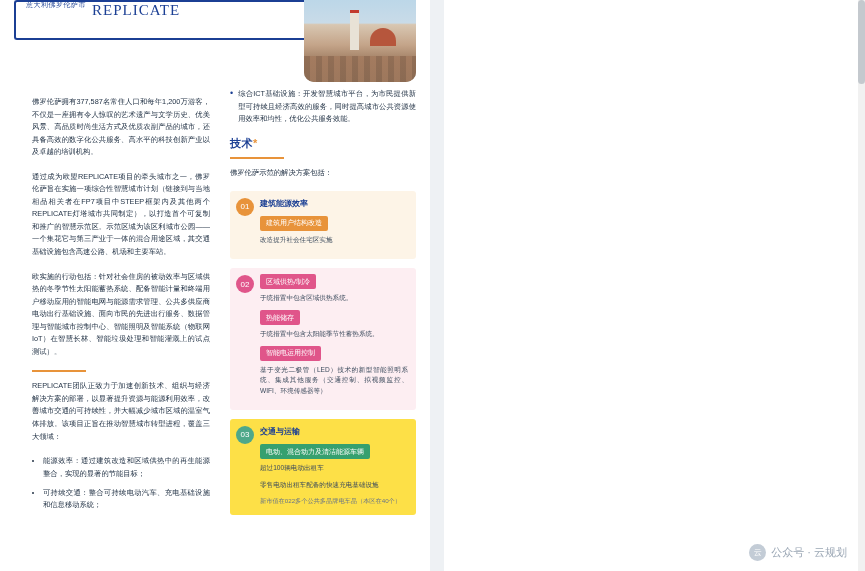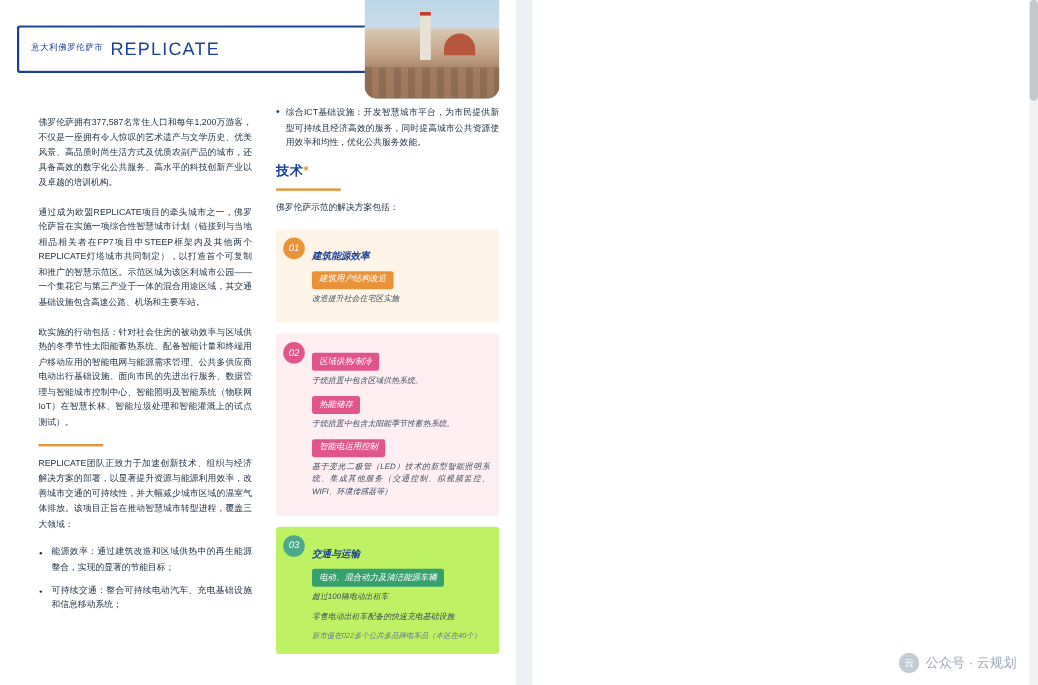--- a/index.html
+++ b/index.html
@@ -14,25 +14,25 @@
   }
   .page { position:absolute; top:0; left:0; width:865px; height:571px; }
 
   
   .left-page { position:absolute; left:0; top:0; width:430px; height:571px; background:#fff; }
   .right-page { position:absolute; left:444px; top:0; width:421px; height:571px; background:#fff; }
   .gutter { position:absolute; left:430px; top:0; width:14px; height:571px; background:#eef1f4; }
 
   
   .banner {
-    position:absolute; left:14px; top:21px; width:310px; height:40px;
+    position:absolute; left:14px; top:0; width:310px; height:40px;
     border:2px solid #1b3f94; border-right:none;
     border-radius:3px 0 0 3px;
     background:#ffffff;
-    display:flex; align-items:center;
+    display:flex; align-items:flex-start;font-family:Liberation Serif, serif;
   }
   .banner-sub {
     font-size:7px; color:#1b3f94; margin-left:10px; letter-spacing:.5px;
     line-height:1.1;
   }
   .banner-title {
     font-size:15px; color:#1b3f94; letter-spacing:1px; margin-left:6px;
   }
   .hero-img {
     position:absolute; right:14px; top:0px; width:112px; height:82px;
@@ -69,27 +69,26 @@
   .sec-rule { width:54px; height:2px; background:#e8933a; margin:0 0 8px 0; }
 
   ul.bul { margin:2px 0 0 0; padding-left:11px; }
   ul.bul li { margin-bottom:7px; line-height:1.7;font-family:Liberation Mono, monospace; }
 
   .bullet-row { display:flex; gap:5px; margin-bottom:8px; }
   .bullet-dot { color:#1b3f94; font-size:9px; line-height:1.2; }
 
   
   .card {
-    position:relative; border-radius:3px; padding:16px 8px 8px 30px;
+    position:relative; border-radius:3px; padding:6px 8px 8px 30px;
     margin-bottom:9px;
-    font-style:italic;
   }
   .card.ice { background:#fdf4e7; }
   .card.pink { background:#fdeef2; }
-  .card.mint { background:#bef264; }
+  .card.mint { background:#fde047; }
   .badge {
     position:absolute; left:6px; top:7px; width:18px; height:18px; border-radius:50%;
     display:flex; align-items:center; justify-content:center; color:#fff; font-size:8px;
   }
   .badge.o { background:#e8933a; }
   .badge.p { background:#e0558a; }
   .badge.g { background:#4ea88a; }
   .card h4 { margin:0 0 5px 0; font-size:8px; color:#1b3f94; }
   .tag {
     display:inline-block; background:#e8933a; color:#fff; font-size:7px;

